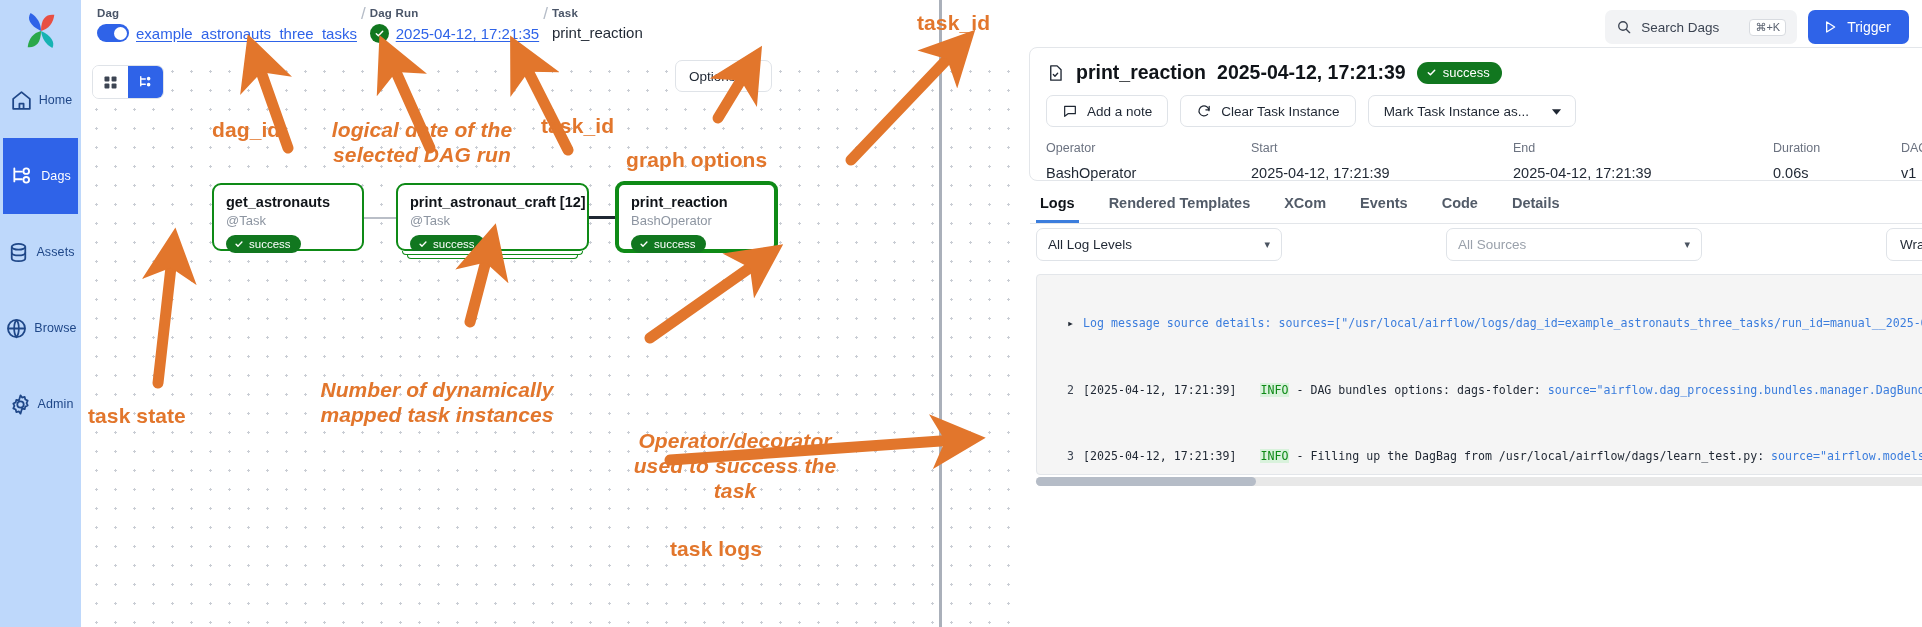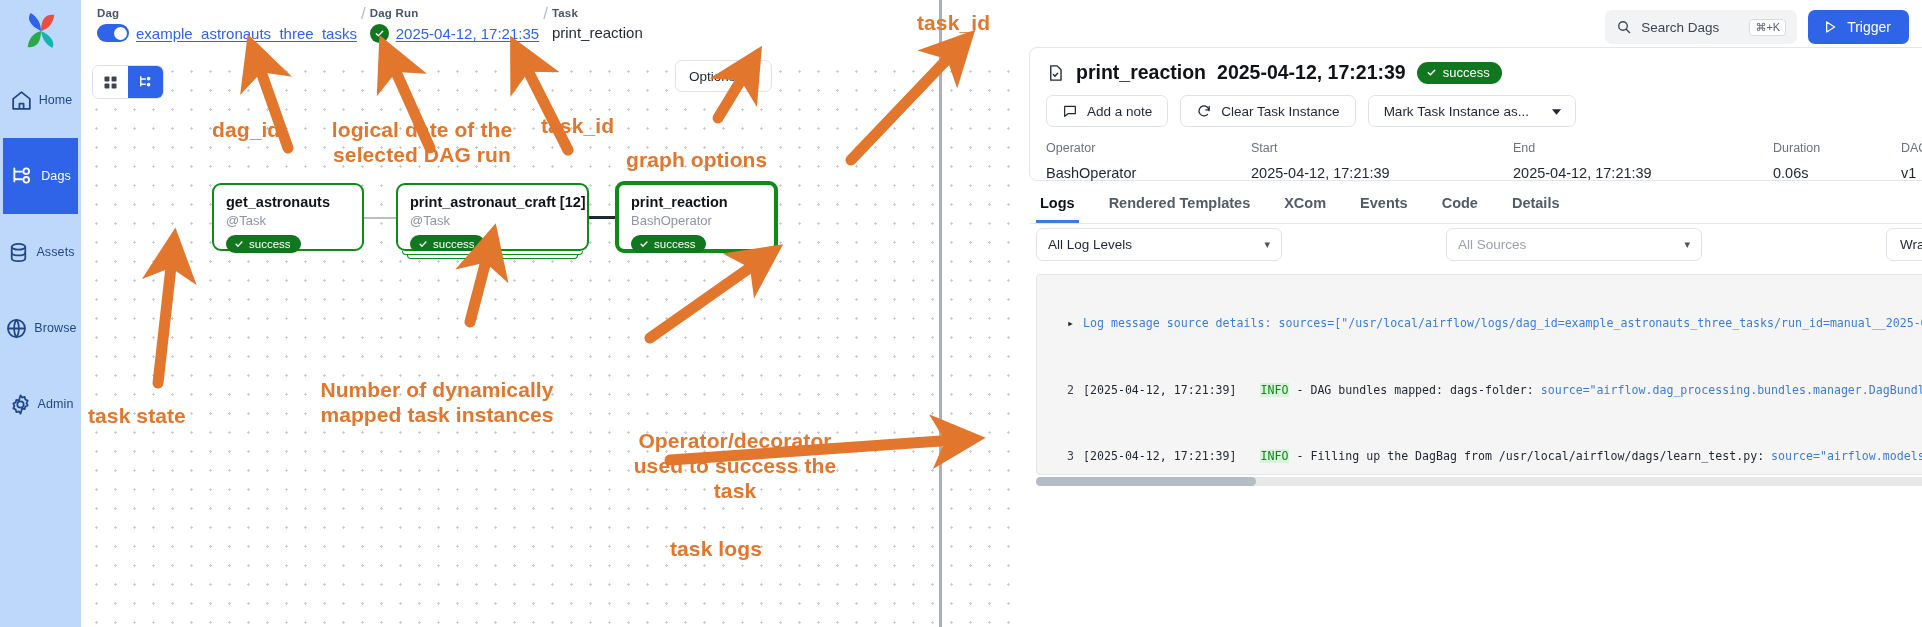--- a/index.html
+++ b/index.html
@@ -182,21 +182,21 @@
     border-radius: 7px; display: inline-flex; align-items: center; gap: 9px;
     font-size: 14px; cursor: pointer;
   }
 
   
   .anno-layer { position: absolute; left: 0; top: 0; width: 1922px; height: 627px; pointer-events: none; z-index: 20; }
   .anno-text {
     position: absolute; color: #e2762c; font-weight: 700; font-size: 21px;
     line-height: 25px; letter-spacing: .1px;
   }
-  .anno-text.center { text-align: center; }
+  .anno-text.center { text-align: center; font-style: italic; }
 </style>
 </head>
 <body>
 
 <div id="app">
 
   <div class="sidebar">
     <div class="logo-wrap">
       <svg class="logo" viewBox="0 0 40 40">
         <path d="M20 20 C 20 6, 26 2, 34 3 C 33 12, 28 18, 20 20 Z" fill="#e84f43"></path>
@@ -433,21 +433,21 @@
         <span class="chev">▾</span>
       </div>
       <div class="sm-btn" style="margin-left:184px;">Wrap</div>
 
     </div>
 
     <div class="log-body">
       <div class="log-inner">
         <div class="log-line"><span class="caret">▸</span><span class="src">Log message source details: </span><span class="src">sources=["/usr/local/airflow/logs/dag_id=example_astronauts_three_tasks/run_id=manual__2025-04-12T1</span></div>
 
-        <div class="log-line"><span class="ln">2</span><span>[2025-04-12, 17:21:39]</span> <span class="lvl-info">INFO</span><span> - DAG bundles mapped: dags-folder: </span><span class="src">source="airflow.dag_processing.bundles.manager.DagBundlesMa</span></div>
+        <div class="log-line"><span class="ln">2</span><span>[2025-04-12, 17:21:39]</span> <span class="lvl-info">INFO</span><span> - DAG bundles options: dags-folder: </span><span class="src">source="airflow.dag_processing.bundles.manager.DagBundlesMa</span></div>
 
         <div class="log-line"><span class="ln">3</span><span>[2025-04-12, 17:21:39]</span> <span class="lvl-info">INFO</span><span> - Filling up the DagBag from /usr/local/airflow/dags/learn_test.py: </span><span class="src">source="airflow.models.dag</span></div>
 
         
 
         
 
         
 
         

